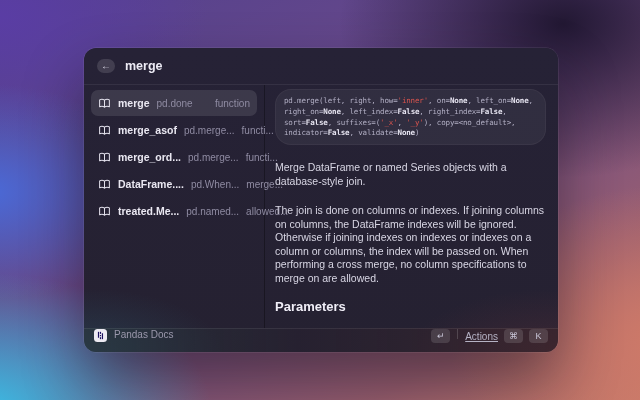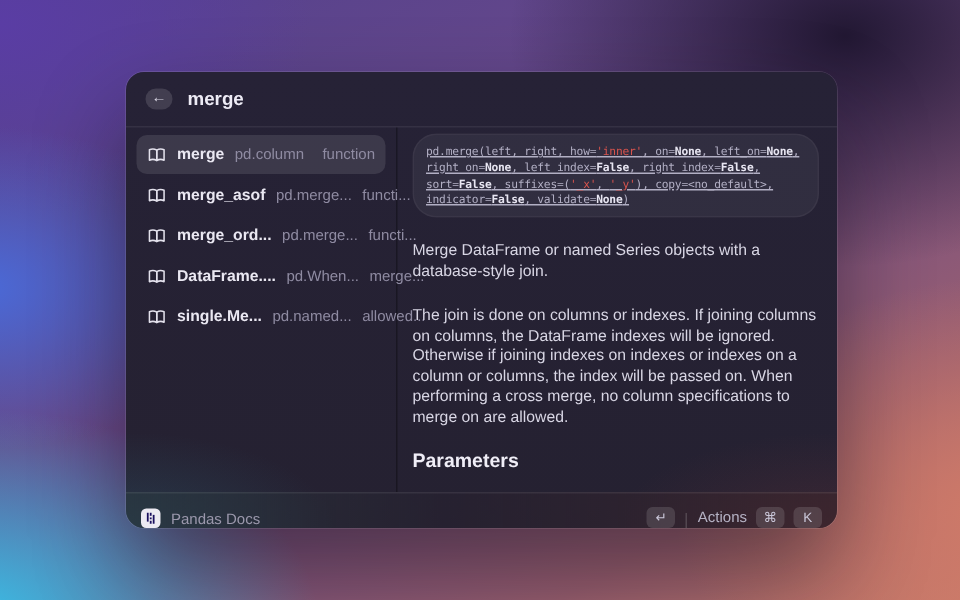--- a/index.html
+++ b/index.html
@@ -41,38 +41,38 @@
   .row .bicon{width:13px;height:13px;flex:0 0 13px;color:#e3e1ec;display:flex;}
   .row .bicon svg{width:13px;height:13px;}
   .row-title{font-size:10.5px;font-weight:600;color:#eae8f2;white-space:nowrap;}
   .row-sub{font-size:10px;color:#8f8ba2;white-space:nowrap;}
   .row-type{margin-left:auto;font-size:10px;color:#8f8ba2;white-space:nowrap;}
   
   .content{flex:1;min-width:0;padding:4px 12px 0 10px;overflow:hidden;}
   .codeblock{background:rgba(255,255,255,0.055);border:1px solid rgba(255,255,255,0.045);
     border-radius:16px;padding:6px 8px 5px;
     font-family:"DejaVu Sans Mono",monospace;font-size:7.5px;line-height:10.8px;
-    letter-spacing:-0.15px;color:#b2afc4;white-space:pre;text-decoration:underline;}
+    letter-spacing:-0.15px;color:#b2afc4;white-space:pre;}
   .tok-b{font-weight:bold;color:#e8e6f2;}
   .tok-s{color:#d9544d;}
   .prose{margin-top:8px;}
   .prose p{font-size:10.5px;line-height:13.5px;color:#d8d6e4;margin:16px 0 7px;}
   .params-h{font-size:13px;font-weight:700;color:#f0eef7;margin:14px 0 6px;}
   
-  .footer{height:23px;flex:0 0 23px;display:flex;align-items:flex-end;gap:7px;
+  .footer{height:23px;flex:0 0 23px;display:flex;align-items:flex-start;gap:7px;
     padding:0 10px;border-top:1px solid rgba(255,255,255,0.08);
     background:linear-gradient(90deg, rgba(42,58,64,0.55), rgba(40,33,46,0.35) 45%, rgba(62,37,42,0.55));}
   .pandas-badge{width:13px;height:13px;border-radius:3.5px;background:#eceaf2;
     display:flex;align-items:center;justify-content:center;}
   .pandas-badge svg{width:9px;height:9px;}
   .src-label{font-size:10px;color:#9b98ac;}
   .spacer{flex:1;}
   .action{display:flex;align-items:center;gap:6px;cursor:default;}
   .action-label-primary{font-size:10px;font-weight:600;color:#eceaf4;}
-  .action-label{font-size:10px;color:#b5b2c4;}
+  .action-label{font-size:10px;color:#b5b2c4;text-decoration:underline;}
   .key{height:14px;min-width:13px;padding:0 3px;border-radius:4px;
     background:rgba(255,255,255,0.13);color:#c9c6d8;font-size:9px;line-height:14px;
     display:flex;align-items:center;justify-content:center;}
   .vdiv{width:1px;height:10px;background:rgba(255,255,255,0.16);}
 </style>
 </head>
 <body>
 
 <div class="window">
 
@@ -88,21 +88,21 @@
     <div class="sidebar">
 
       <div class="row selected">
         <span class="bicon">
           <svg viewBox="0 0 24 24" fill="none" stroke="currentColor" stroke-width="1.9" stroke-linejoin="round">
               <path d="M3 5.3c2.8-1.4 6-1.4 9 .4v12.8c-3-1.8-6.2-1.8-9-.4V5.3z"></path>
               <path d="M21 5.3c-2.8-1.4-6-1.4-9 .4v12.8c3-1.8 6.2-1.8 9-.4V5.3z"></path>
             </svg>
         </span>
         <span class="row-title">merge</span>
-        <span class="row-sub">pd.column</span>
+        <span class="row-sub">pd.done</span>
         <span class="row-type">function</span>
       </div>
 
       <div class="row">
         <span class="bicon">
           <svg viewBox="0 0 24 24" fill="none" stroke="currentColor" stroke-width="1.9" stroke-linejoin="round">
               <path d="M3 5.3c2.8-1.4 6-1.4 9 .4v12.8c-3-1.8-6.2-1.8-9-.4V5.3z"></path>
               <path d="M21 5.3c-2.8-1.4-6-1.4-9 .4v12.8c3-1.8 6.2-1.8 9-.4V5.3z"></path>
             </svg>
         </span>
@@ -135,21 +135,21 @@
         <span class="row-type">merge...</span>
       </div>
 
       <div class="row">
         <span class="bicon">
           <svg viewBox="0 0 24 24" fill="none" stroke="currentColor" stroke-width="1.9" stroke-linejoin="round">
               <path d="M3 5.3c2.8-1.4 6-1.4 9 .4v12.8c-3-1.8-6.2-1.8-9-.4V5.3z"></path>
               <path d="M21 5.3c-2.8-1.4-6-1.4-9 .4v12.8c3-1.8 6.2-1.8 9-.4V5.3z"></path>
             </svg>
         </span>
-        <span class="row-title">single.Me...</span>
+        <span class="row-title">treated.Me...</span>
         <span class="row-sub">pd.named...</span>
         <span class="row-type">allowed...</span>
       </div>
 
     </div>
 
     <div class="content">
 
       <div class="codeblock"><div><span>pd.merge(left, right, how=</span><span class="tok-s">'inner'</span><span>, on=</span><span class="tok-b">None</span><span>, left_on=</span><span class="tok-b">None</span><span>,</span></div><div><span>right_on=</span><span class="tok-b">None</span><span>, left_index=</span><span class="tok-b">False</span><span>, right_index=</span><span class="tok-b">False</span><span>,</span></div><div><span>sort=</span><span class="tok-b">False</span><span>, suffixes=(</span><span class="tok-s">'_x'</span><span>, </span><span class="tok-s">'_y'</span><span>), copy=&lt;no_default&gt;,</span></div><div><span>indicator=</span><span class="tok-b">False</span><span>, validate=</span><span class="tok-b">None</span><span>)</span></div></div>
 

